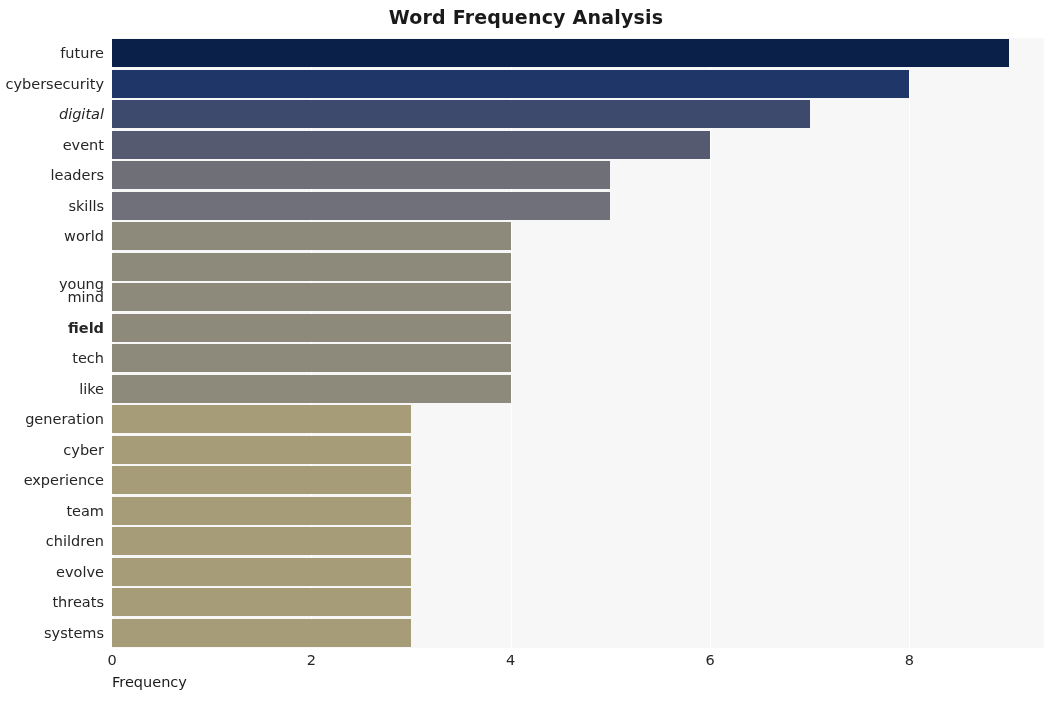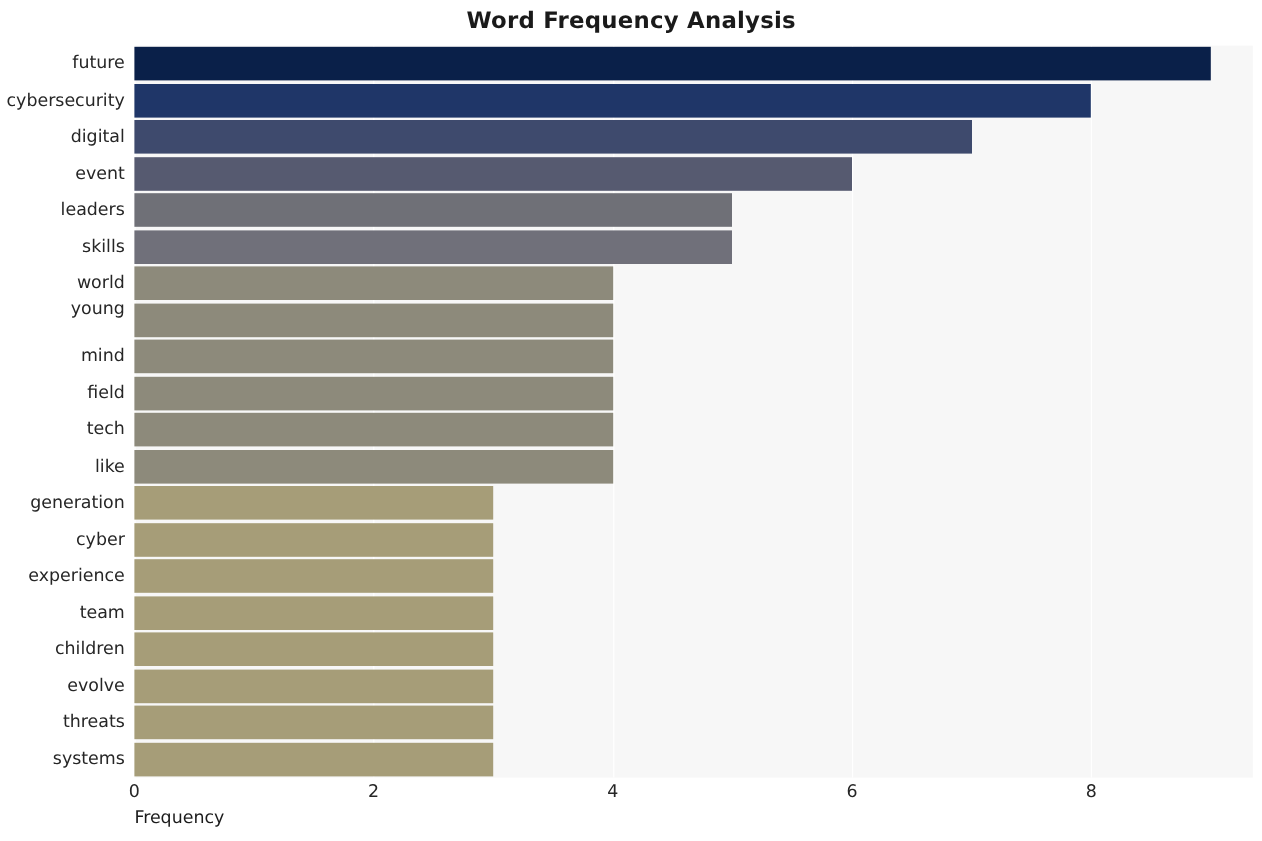--- a/index.html
+++ b/index.html
@@ -183,28 +183,28 @@
         </div>
         <div class="bar-row" style="top: 580.644px; height: 28.2125px; width: 932px;">
           <div class="bar" title="systems: 3" style="width: 299.037px; background: rgb(166, 157, 120);"></div>
         </div>
       </div>
   </div>
 
   <div class="ylabels">
       <div class="ylabel" style="top: 7.25px; padding-left: 33px;">future</div>
       <div class="ylabel" style="top: 37.75px;">cybersecurity</div>
-      <div class="ylabel" style="top: 68.25px;">digital</div>
+      <div class="ylabel" style="top: 68.25px; font-style: italic;">digital</div>
       <div class="ylabel" style="top: 98.75px;">event</div>
       <div class="ylabel" style="top: 129.25px;">leaders</div>
       <div class="ylabel" style="top: 159.75px;">skills</div>
       <div class="ylabel" style="top: 190.25px;">world</div>
-      <div class="ylabel" style="top: 212px;">young</div>
+      <div class="ylabel" style="top: 238px;">young</div>
       <div class="ylabel" style="top: 251.25px;">mind</div>
-      <div class="ylabel" style="top: 281.75px;">field</div>
+      <div class="ylabel" style="top: 281.75px; font-weight: bold;">field</div>
       <div class="ylabel" style="top: 312.25px; padding-left: 37px;">tech</div>
       <div class="ylabel" style="top: 342.75px; text-align: right;">like</div>
       <div class="ylabel" style="top: 373.25px;">generation</div>
       <div class="ylabel" style="top: 403.75px;">cyber</div>
       <div class="ylabel" style="top: 434.25px;">experience</div>
       <div class="ylabel" style="top: 464.75px;">team</div>
       <div class="ylabel" style="top: 495.25px; padding-left: 16px;">children</div>
       <div class="ylabel" style="top: 525.75px;">evolve</div>
       <div class="ylabel" style="top: 556.25px;">threats</div>
       <div class="ylabel" style="top: 586.75px; text-align: right;">systems</div>

